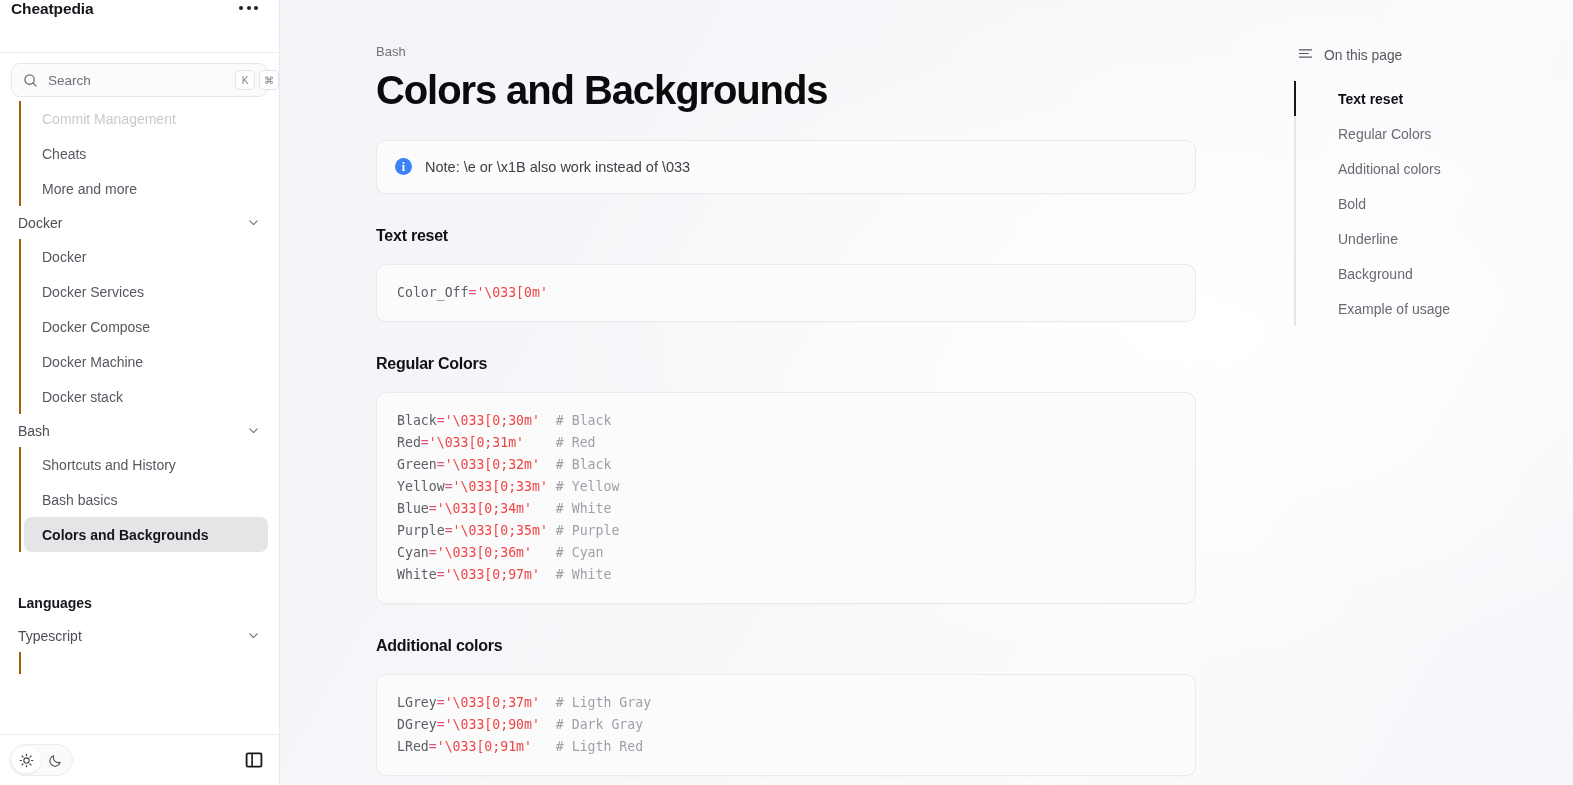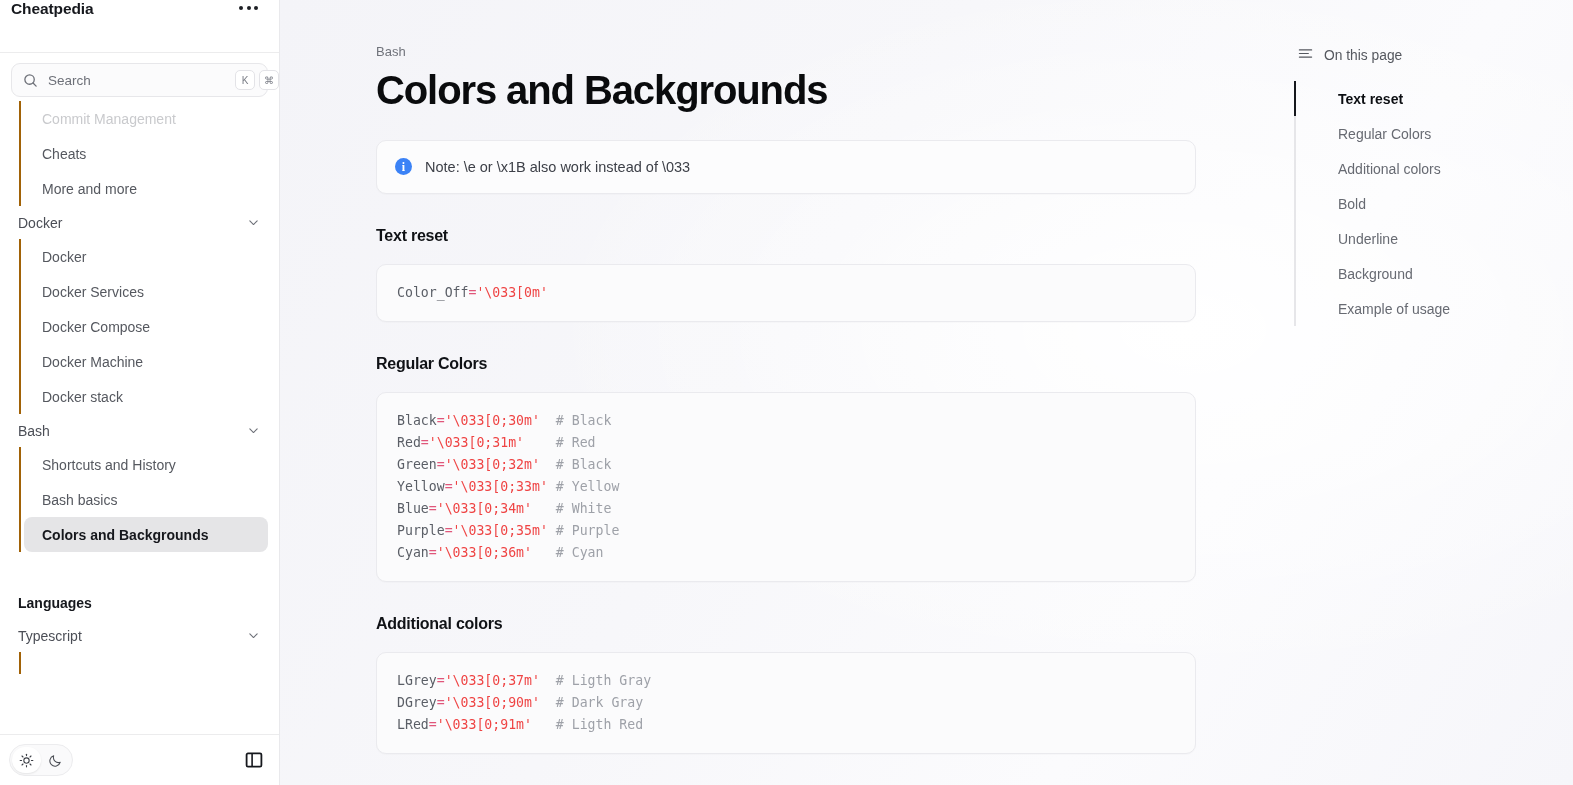--- a/index.html
+++ b/index.html
@@ -339,20 +339,21 @@
 
         <h2 class="sec-head">Regular Colors</h2>
         <div class="code-block">
           <div class="code-line"><span class="tk-var">Black</span><span class="tk-op">=</span><span class="tk-str">'\033[0;30m'</span>  <span class="tk-cmt"># Black</span></div>
           <div class="code-line"><span class="tk-var">Red</span><span class="tk-op">=</span><span class="tk-str">'\033[0;31m'</span>    <span class="tk-cmt"># Red</span></div>
           <div class="code-line"><span class="tk-var">Green</span><span class="tk-op">=</span><span class="tk-str">'\033[0;32m'</span>  <span class="tk-cmt"># Black</span></div>
           <div class="code-line"><span class="tk-var">Yellow</span><span class="tk-op">=</span><span class="tk-str">'\033[0;33m'</span> <span class="tk-cmt"># Yellow</span></div>
           <div class="code-line"><span class="tk-var">Blue</span><span class="tk-op">=</span><span class="tk-str">'\033[0;34m'</span>   <span class="tk-cmt"># White</span></div>
           <div class="code-line"><span class="tk-var">Purple</span><span class="tk-op">=</span><span class="tk-str">'\033[0;35m'</span> <span class="tk-cmt"># Purple</span></div>
           <div class="code-line"><span class="tk-var">Cyan</span><span class="tk-op">=</span><span class="tk-str">'\033[0;36m'</span>   <span class="tk-cmt"># Cyan</span></div>
+          <div class="code-line"><span class="tk-var">White</span><span class="tk-op">=</span><span class="tk-str">'\033[0;97m'</span>  <span class="tk-cmt"># White</span></div>
         </div>
 
         <h2 class="sec-head">Additional colors</h2>
         <div class="code-block">
           <div class="code-line"><span class="tk-var">LGrey</span><span class="tk-op">=</span><span class="tk-str">'\033[0;37m'</span>  <span class="tk-cmt"># Ligth Gray</span></div>
           <div class="code-line"><span class="tk-var">DGrey</span><span class="tk-op">=</span><span class="tk-str">'\033[0;90m'</span>  <span class="tk-cmt"># Dark Gray</span></div>
           <div class="code-line"><span class="tk-var">LRed</span><span class="tk-op">=</span><span class="tk-str">'\033[0;91m'</span>   <span class="tk-cmt"># Ligth Red</span></div>
         </div>
       </div>
 

